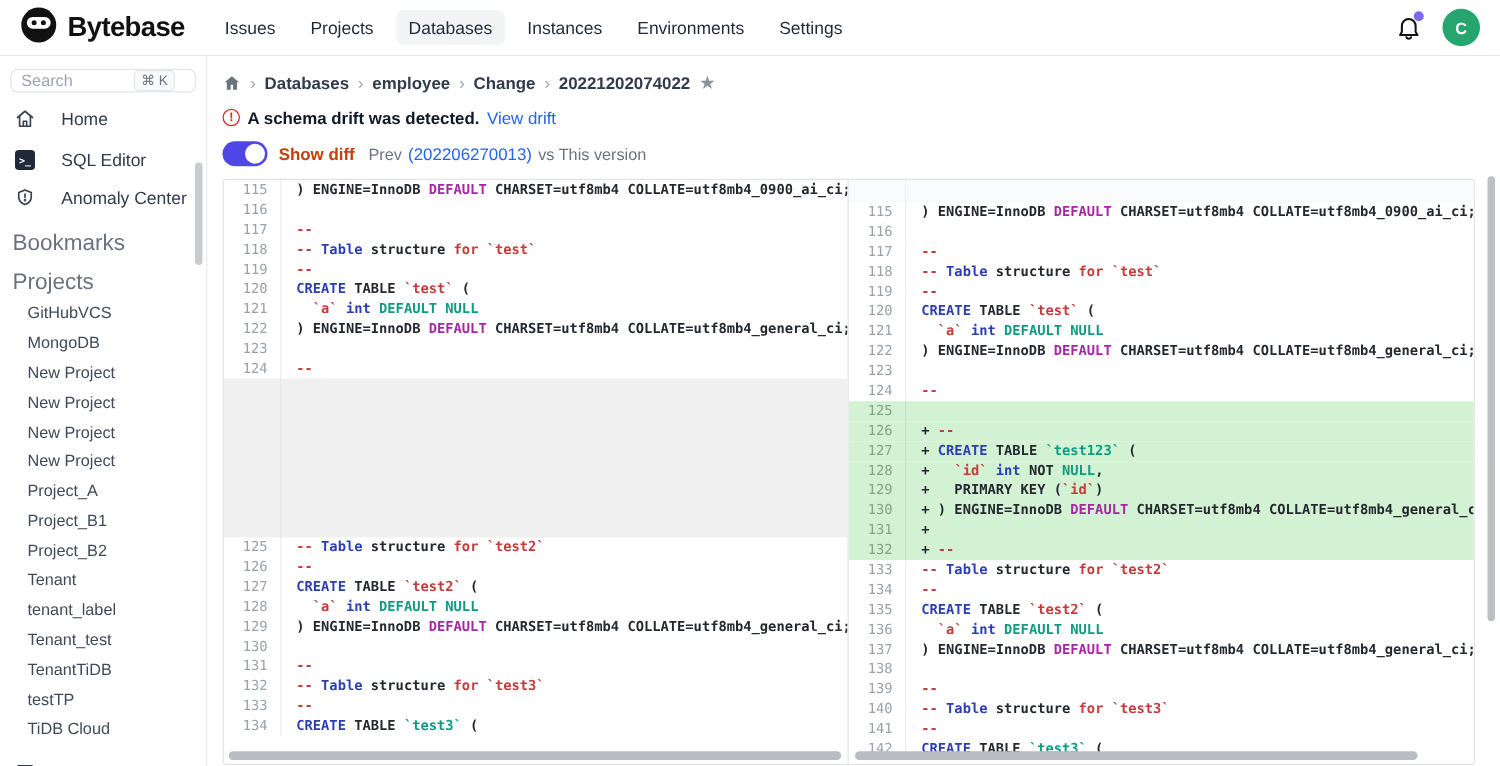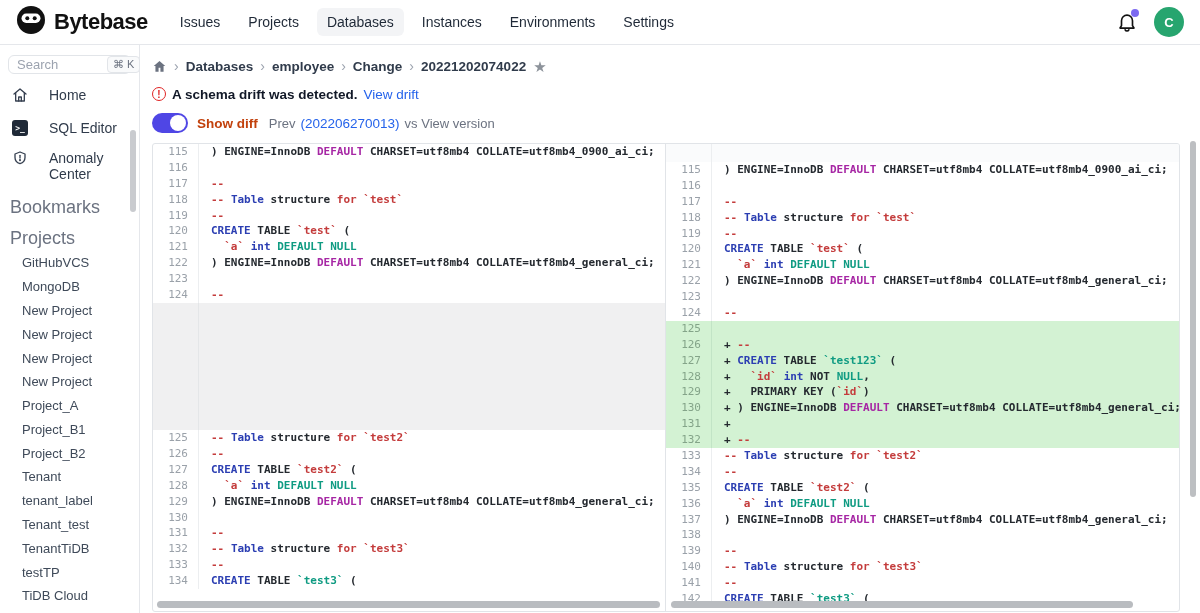--- a/index.html
+++ b/index.html
@@ -18,21 +18,21 @@
   .bell-wrap { position:relative; width:22px; height:22px; cursor:pointer; }
   .bell-dot { position:absolute; top:-2px; right:-1px; width:8px; height:8px; border-radius:50%;
     background:var(--notification-purple,#7c69f0); }
   .avatar { width:30px; height:30px; border-radius:50%; background:var(--avatar-green,#27a56f);
     color:#fff; font-size:13px; font-weight:600; display:flex; align-items:center; justify-content:center; cursor:pointer; }
 
   
   .shell { display:flex; height:568px; }
 
   
-  .sidebar { position:relative; width:140px; flex:none; border-right:1px solid #e5e7eb;
+  .sidebar { position:relative; width:166px; flex:none; border-right:1px solid #e5e7eb;
     background:#fff; display:flex; flex-direction:column; }
   .search-box { margin:10px 8px 6px 8px; height:26px; border:1px solid #e2e5e9; border-radius:6px;
     display:flex; align-items:center; padding:0 5px 0 8px; background:#fff; }
   .search-box input { border:none; outline:none; width:90px; font-size:13px; color:#374151;
     font-family:"Liberation Sans",sans-serif; background:transparent; }
   .search-box input::placeholder { color:#9ca3af; }
   .kbd { font-size:11px; color:#6b7280; border:1px solid #e2e5e9; background:#f9fafb;
     border-radius:4px; padding:1px 5px; white-space:nowrap; }
   .side-menu-item { display:flex; gap:21px; padding:7px 10px 7px 12px;
     font-size:14px; color:#303b4b; cursor:pointer; }
@@ -226,21 +226,21 @@
       <span class="link">View drift</span>
     </div>
 
     <div class="toolbar-row">
       <div class="toggle">
         <div class="toggle-knob"></div>
       </div>
       <span class="toggle-label">Show diff</span>
       <span class="muted" style="margin-left:2px;">Prev</span>
       <span class="link" style="margin-left:-4px;">(202206270013)</span>
-      <span class="muted" style="margin-left:-4px;">vs View version</span>
+      <span class="muted" style="margin-left:-4px;">vs This version</span>
     </div>
 
     <div class="diff-wrap">
       <div class="diff-col left">
           <div class="code-row"><span class="gut">115</span><span class="code-text"><span class="tok-d">) ENGINE=InnoDB </span><span class="tok-p">DEFAULT</span><span class="tok-d"> CHARSET=utf8mb4 COLLATE=utf8mb4_0900_ai_ci;</span></span></div>
           <div class="code-row"><span class="gut">116</span><span class="code-text"></span></div>
           <div class="code-row"><span class="gut">117</span><span class="code-text"><span class="tok-r">--</span></span></div>
           <div class="code-row"><span class="gut">118</span><span class="code-text"><span class="tok-r">-- </span><span class="tok-b">Table</span><span class="tok-d"> structure </span><span class="tok-r">for</span><span class="tok-d"> </span><span class="tok-r">`test`</span></span></div>
           <div class="code-row"><span class="gut">119</span><span class="code-text"><span class="tok-r">--</span></span></div>
           <div class="code-row"><span class="gut">120</span><span class="code-text"><span class="tok-b">CREATE</span><span class="tok-d"> TABLE </span><span class="tok-r">`test`</span><span class="tok-d"> (</span></span></div>

